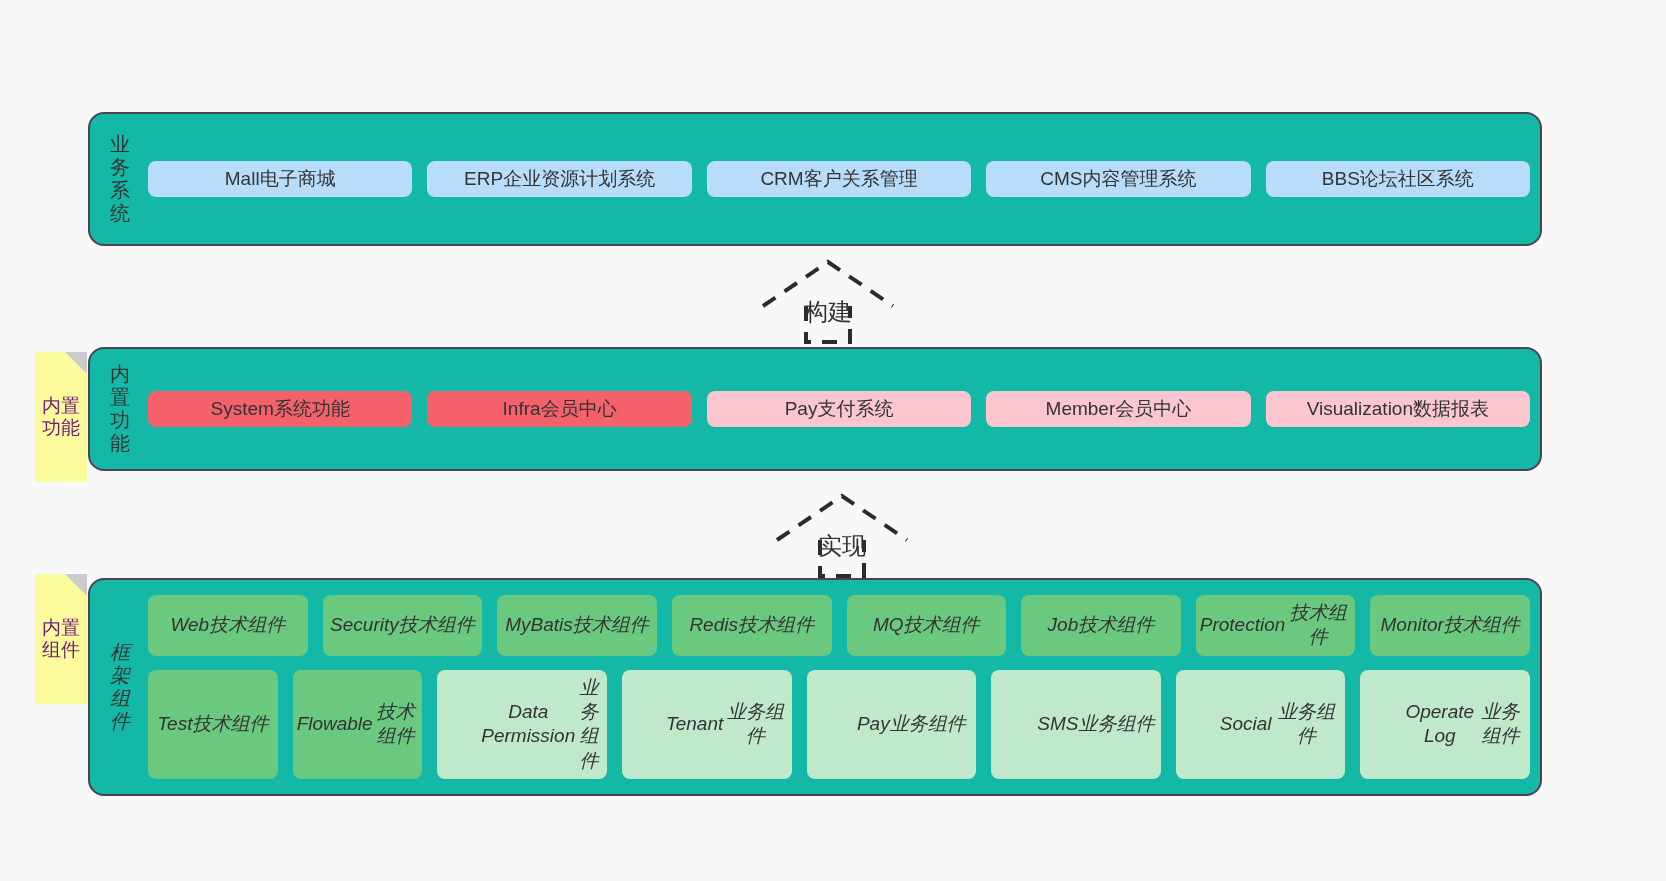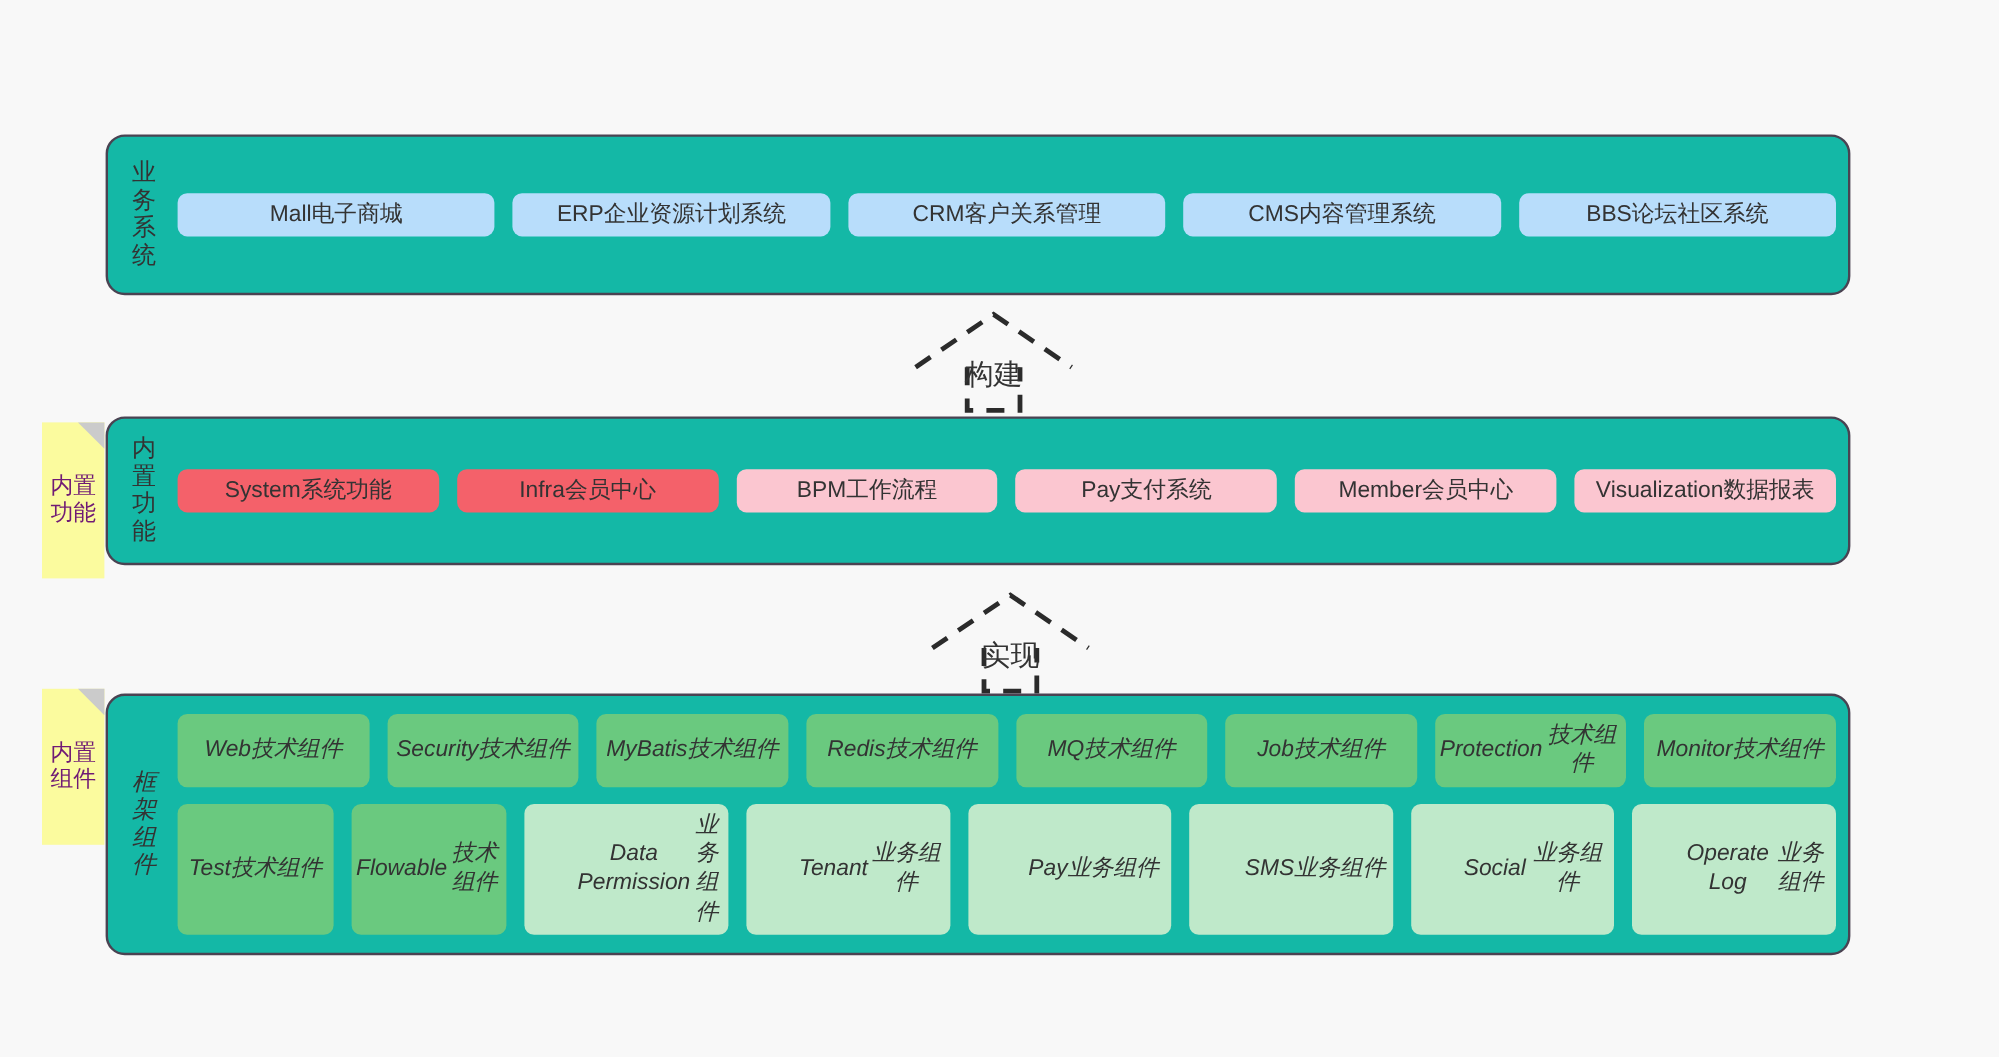--- a/index.html
+++ b/index.html
@@ -184,24 +184,20 @@
       <div class="row">
         <div class="card c-red">
           <span class="name">System</span>
           <span class="sub">系统功能</span>
         </div>
         <div class="card c-red">
           <span class="name">Infra</span>
           <span class="sub">会员中心</span>
         </div>
         <div class="card c-pink">
-          <span class="name">BPM</span>
-          <span class="sub">工作流程</span>
-        </div>
-        <div class="card c-pink">
           <span class="name">Pay</span>
           <span class="sub">支付系统</span>
         </div>
         <div class="card c-pink">
           <span class="name">Member</span>
           <span class="sub">会员中心</span>
         </div>
         <div class="card c-pink">
           <span class="name">Visualization</span>
           <span class="sub">数据报表</span>

